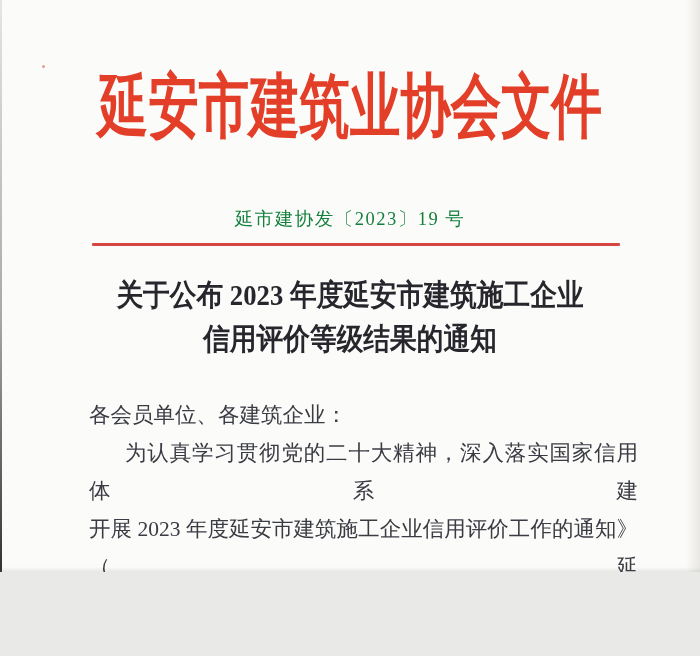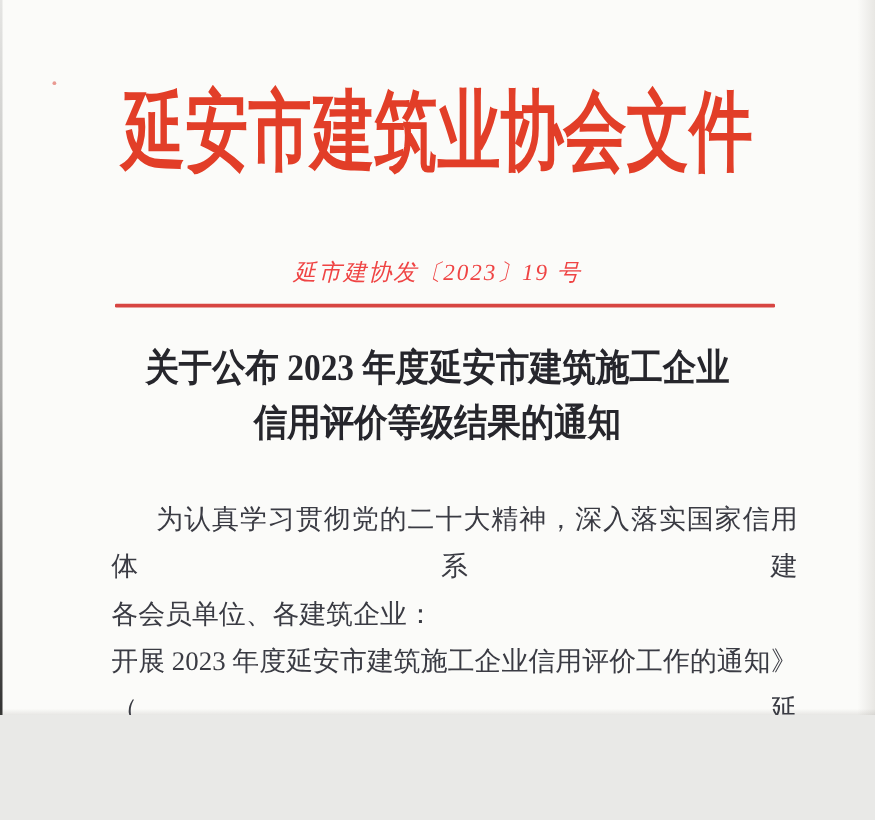--- a/index.html
+++ b/index.html
@@ -95,29 +95,29 @@
 
 <div class="page" style="background-color: rgb(251, 251, 249);">
 
   <div class="edge-left"></div>
   <div class="edge-right"></div>
   <div class="edge-bottom"></div>
   <div class="artifact-dot"></div>
 
   <div class="red-header" style="color: rgb(226, 62, 40);">延安市建筑业协会文件</div>
 
-  <div class="doc-number" style="color: #ef4444; font-style: italic;">延市建协发〔2023〕19 号</div>
+  <div class="doc-number" style="color: #15803d;">延市建协发〔2023〕19 号</div>
 
   <div class="red-rule" style="background-color: rgb(215, 69, 66);"></div>
 
   <div class="title-block" style="color: rgb(38, 38, 44);">
     <div>关于公布 2023 年度延安市建筑施工企业</div>
     <div>信用评价等级结果的通知</div>
   </div>
 
   <div class="body-block" style="color: rgb(58, 59, 67);">
+    <div class="body-line plain">各会员单位、各建筑企业：</div>
     <div class="body-line first-of-para">为认真学习贯彻党的二十大精神，深入落实国家信用体系建</div>
-    <div class="body-line plain">各会员单位、各建筑企业：</div>
     <div class="body-line">开展 2023 年度延安市建筑施工企业信用评价工作的通知》（延</div>
 
   </div>
 
 </div>
 
 </body></html>

